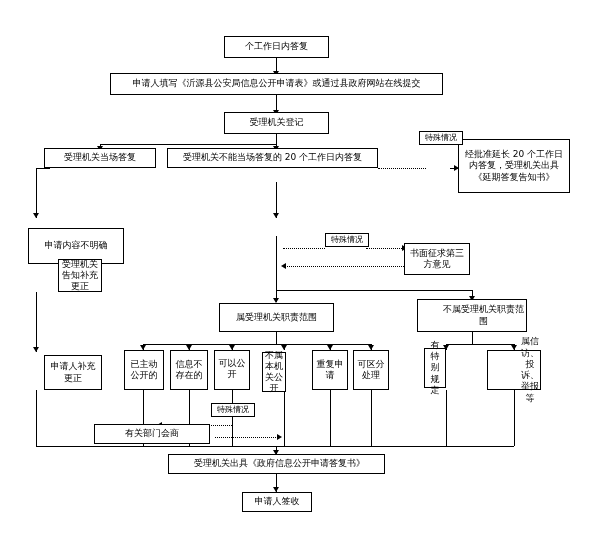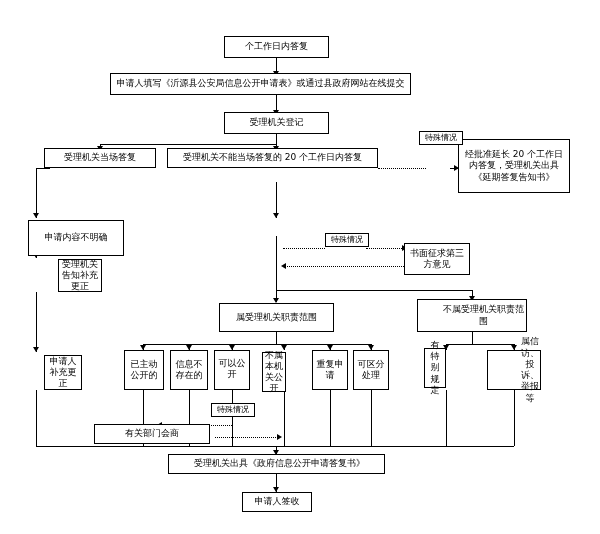--- a/index.html
+++ b/index.html
@@ -178,54 +178,54 @@
   <div class="line vline" style="left:276px; top:446px; height:10px;"></div>
   <div class="arrow arrow-down" style="left:273px; top:450px;"></div>
 
   <div class="line vline" style="left:276px; top:472px; height:20px;"></div>
   <div class="arrow arrow-down" style="left:273px; top:487px;"></div>
 
   <div class="node" style="left:224px; top:36px; width:105px; height:22px;">
     <span>个工作日内答复</span>
   </div>
 
-  <div class="node" style="left:110px; top:73px; width:301px; height:22px;">
+  <div class="node" style="left:110px; top:73px; width:333px; height:22px;">
     <span>申请人填写《沂源县公安局信息公开申请表》或通过县政府网站在线提交</span>
   </div>
 
   <div class="node" style="left:224px; top:112px; width:105px; height:22px;">
     <span>受理机关登记</span>
   </div>
 
   <div class="node" style="left:44px; top:148px; width:112px; height:20px;">
     <span>受理机关当场答复</span>
   </div>
 
   <div class="node" style="left:167px; top:148px; width:211px; height:20px;">
     <span>受理机关不能当场答复的 20 个工作日内答复</span>
   </div>
 
   <div class="node" style="left:458px; top:139px; width:112px; height:54px;justify-content:center;">
     <span>经批准延长 20 个工作日内答复，受理机关出具《延期答复告知书》</span>
   </div>
 
-  <div class="node" style="left:28px; top:220px; width:96px; height:36px;">
+  <div class="node" style="left:28px; top:228px; width:96px; height:36px;">
     <span>申请内容不明确</span>
   </div>
 
 
   <div class="node" style="left:404px; top:243px; width:66px; height:32px;">
     <span>书面征求第三方意见</span>
   </div>
 
   <div class="node" style="left:58px; top:259px; width:44px; height:33px;">
     <span>受理机关告知补充更正</span>
   </div>
 
-  <div class="node" style="left:44px; top:355px; width:38px; height:35px;">
+  <div class="node" style="left:44px; top:355px; width:58px; height:35px;">
     <span>申请人补充更正</span>
   </div>
 
   <div class="node" style="left:219px; top:303px; width:115px; height:29px;">
     <span>属受理机关职责范围</span>
   </div>
 
   <div class="node" style="left:417px; top:299px; width:110px; height:33px;padding-left:25px;">
     <span>不属受理机关职责范围</span>
   </div>

